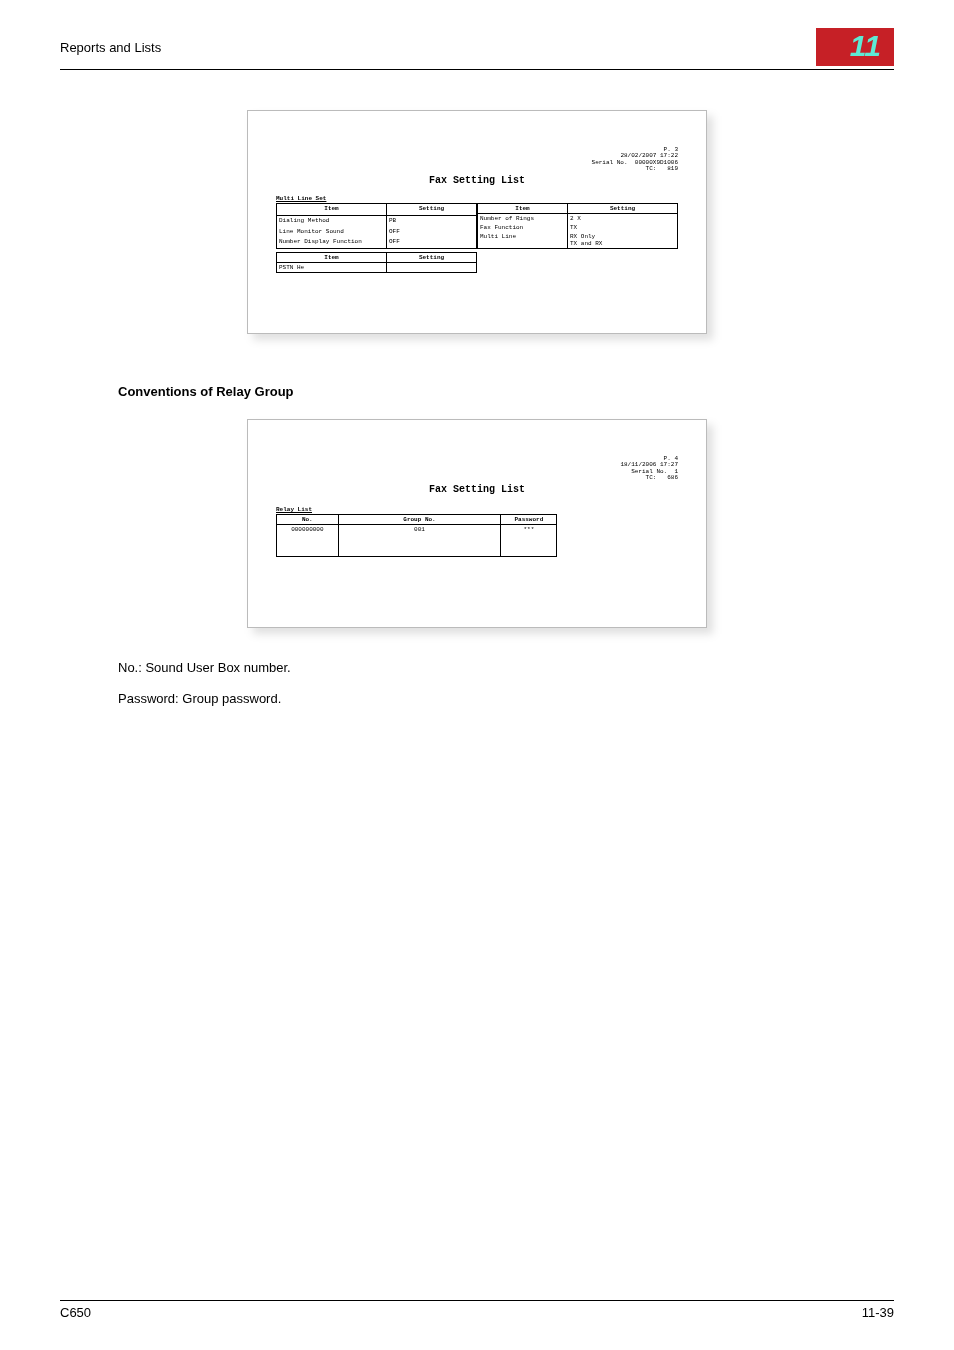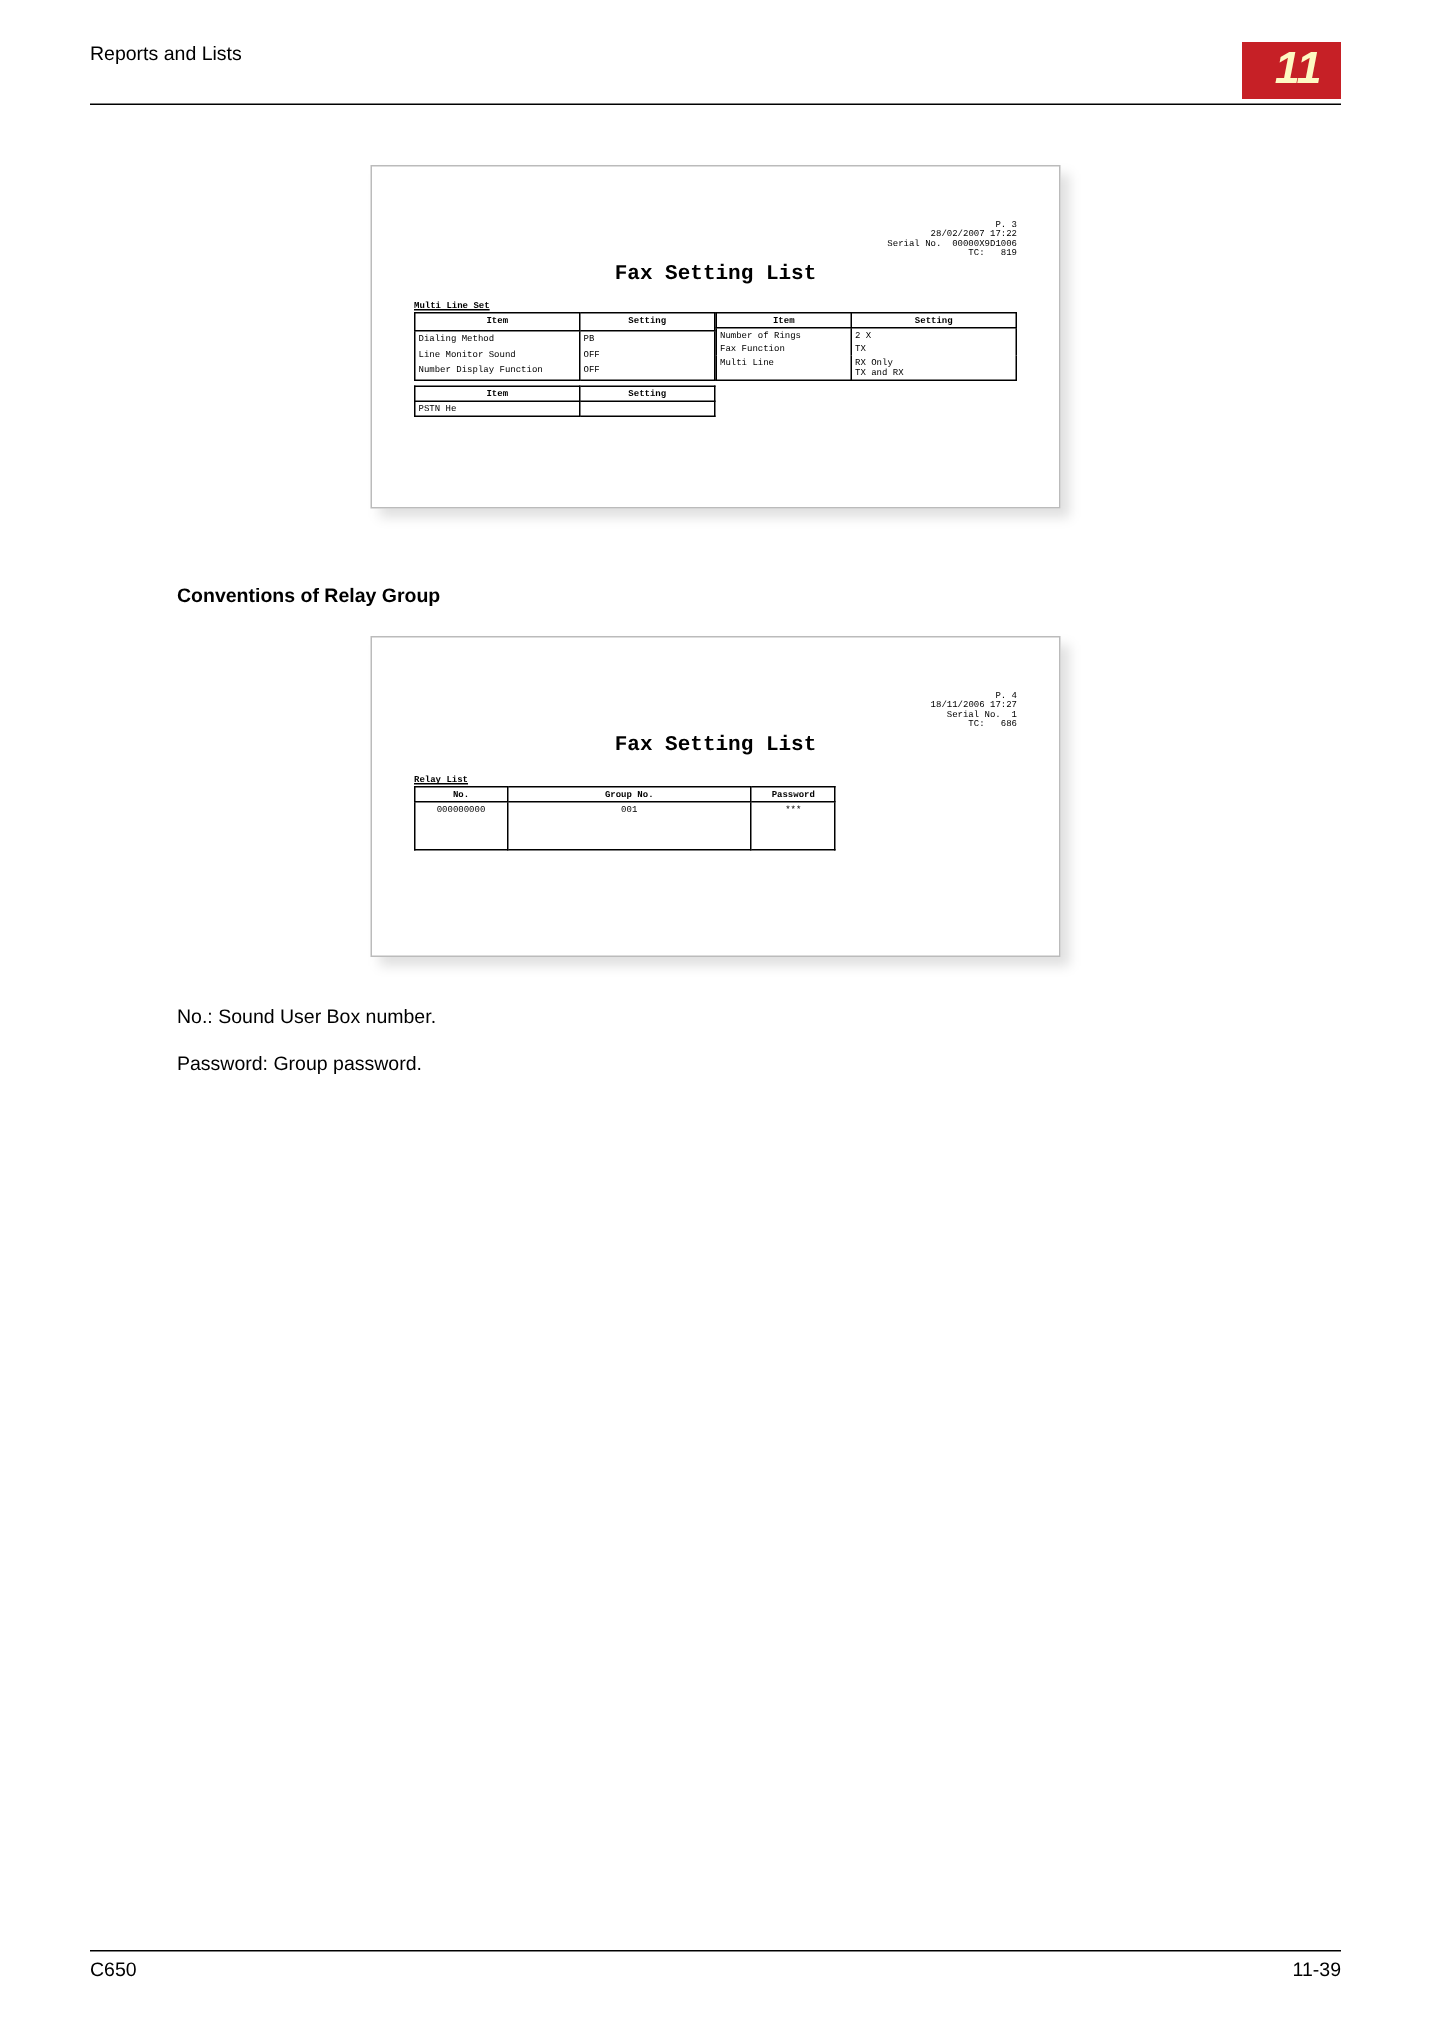--- a/index.html
+++ b/index.html
@@ -1,28 +1,28 @@
 <!DOCTYPE html>
 <html><head>
 <meta charset="utf-8">
 <style>
   * { box-sizing: border-box; margin: 0; padding: 0; }
   html, body { width: 954px; height: 1350px; font-family: Arial, Helvetica, sans-serif; background: #fff; color: #000; }
   .page { position: relative; width: 954px; height: 1350px; padding: 28px 60px 30px 60px; }
-  .hdr { display: flex; align-items: flex-start; justify-content: space-between; border-bottom: 1px solid #000; padding-bottom: 3px; margin-bottom: 40px; }
+  .hdr { display: flex; align-items: center; justify-content: space-between; border-bottom: 1px solid #000; padding-bottom: 3px; margin-bottom: 40px; }
   .hdr-title { font-size: 13px; }
-  .chapnum { background: #c62026; color: #fef9c3; font-size: 30px; font-weight: bold; font-style: italic; padding: 3px 13px 5px 22px; line-height: 1; }
+  .chapnum { background: #c62026; color: #5eead4; font-size: 30px; font-weight: bold; font-style: italic; padding: 3px 13px 5px 34px; line-height: 1; }
 
   
   .figwrap { position: relative; width: 460px; margin: 0 auto 50px auto; }
   .figshadow { position: absolute; top: 6px; left: 6px; right: -6px; bottom: -6px; background: rgba(0,0,0,0.12); filter: blur(4px); z-index: 0; }
   .fig { position: relative; z-index: 1; background: #fff; border: 1px solid #bbb; padding: 48px 28px 60px 28px; }
 
   
-  .rpt-title { text-align: center; font-family: "Courier New", monospace; font-size: 14px; font-weight: bold; margin-bottom: 1px; }
+  .rpt-title { text-align: center; font-family: "Courier New", monospace; font-size: 10px; font-weight: bold; margin-bottom: 1px; }
   .rpt-meta { text-align: right; font-family: "Courier New", monospace; font-size: 6px; line-height: 1.05; margin-top: -12px; margin-bottom: 3px; }
   .rpt-section { font-family: "Courier New", monospace; font-size: 6px; font-weight: bold; text-decoration: underline; margin-bottom: 1px; }
   table.rtbl { border-collapse: collapse; width: 100%; font-family: "Courier New", monospace; font-size: 6px; }
   table.rtbl th, table.rtbl td { border: 1px solid #000; padding: 1px 2px; vertical-align: top; text-align: left; }
   table.rtbl th { font-weight: bold; text-align: center; }
   .twocol { display: flex; gap: 0; }
   .twocol > * { flex: 1; }
 
   
   table.relay { border-collapse: collapse; width: 70%; font-family: "Courier New", monospace; font-size: 6px; }

